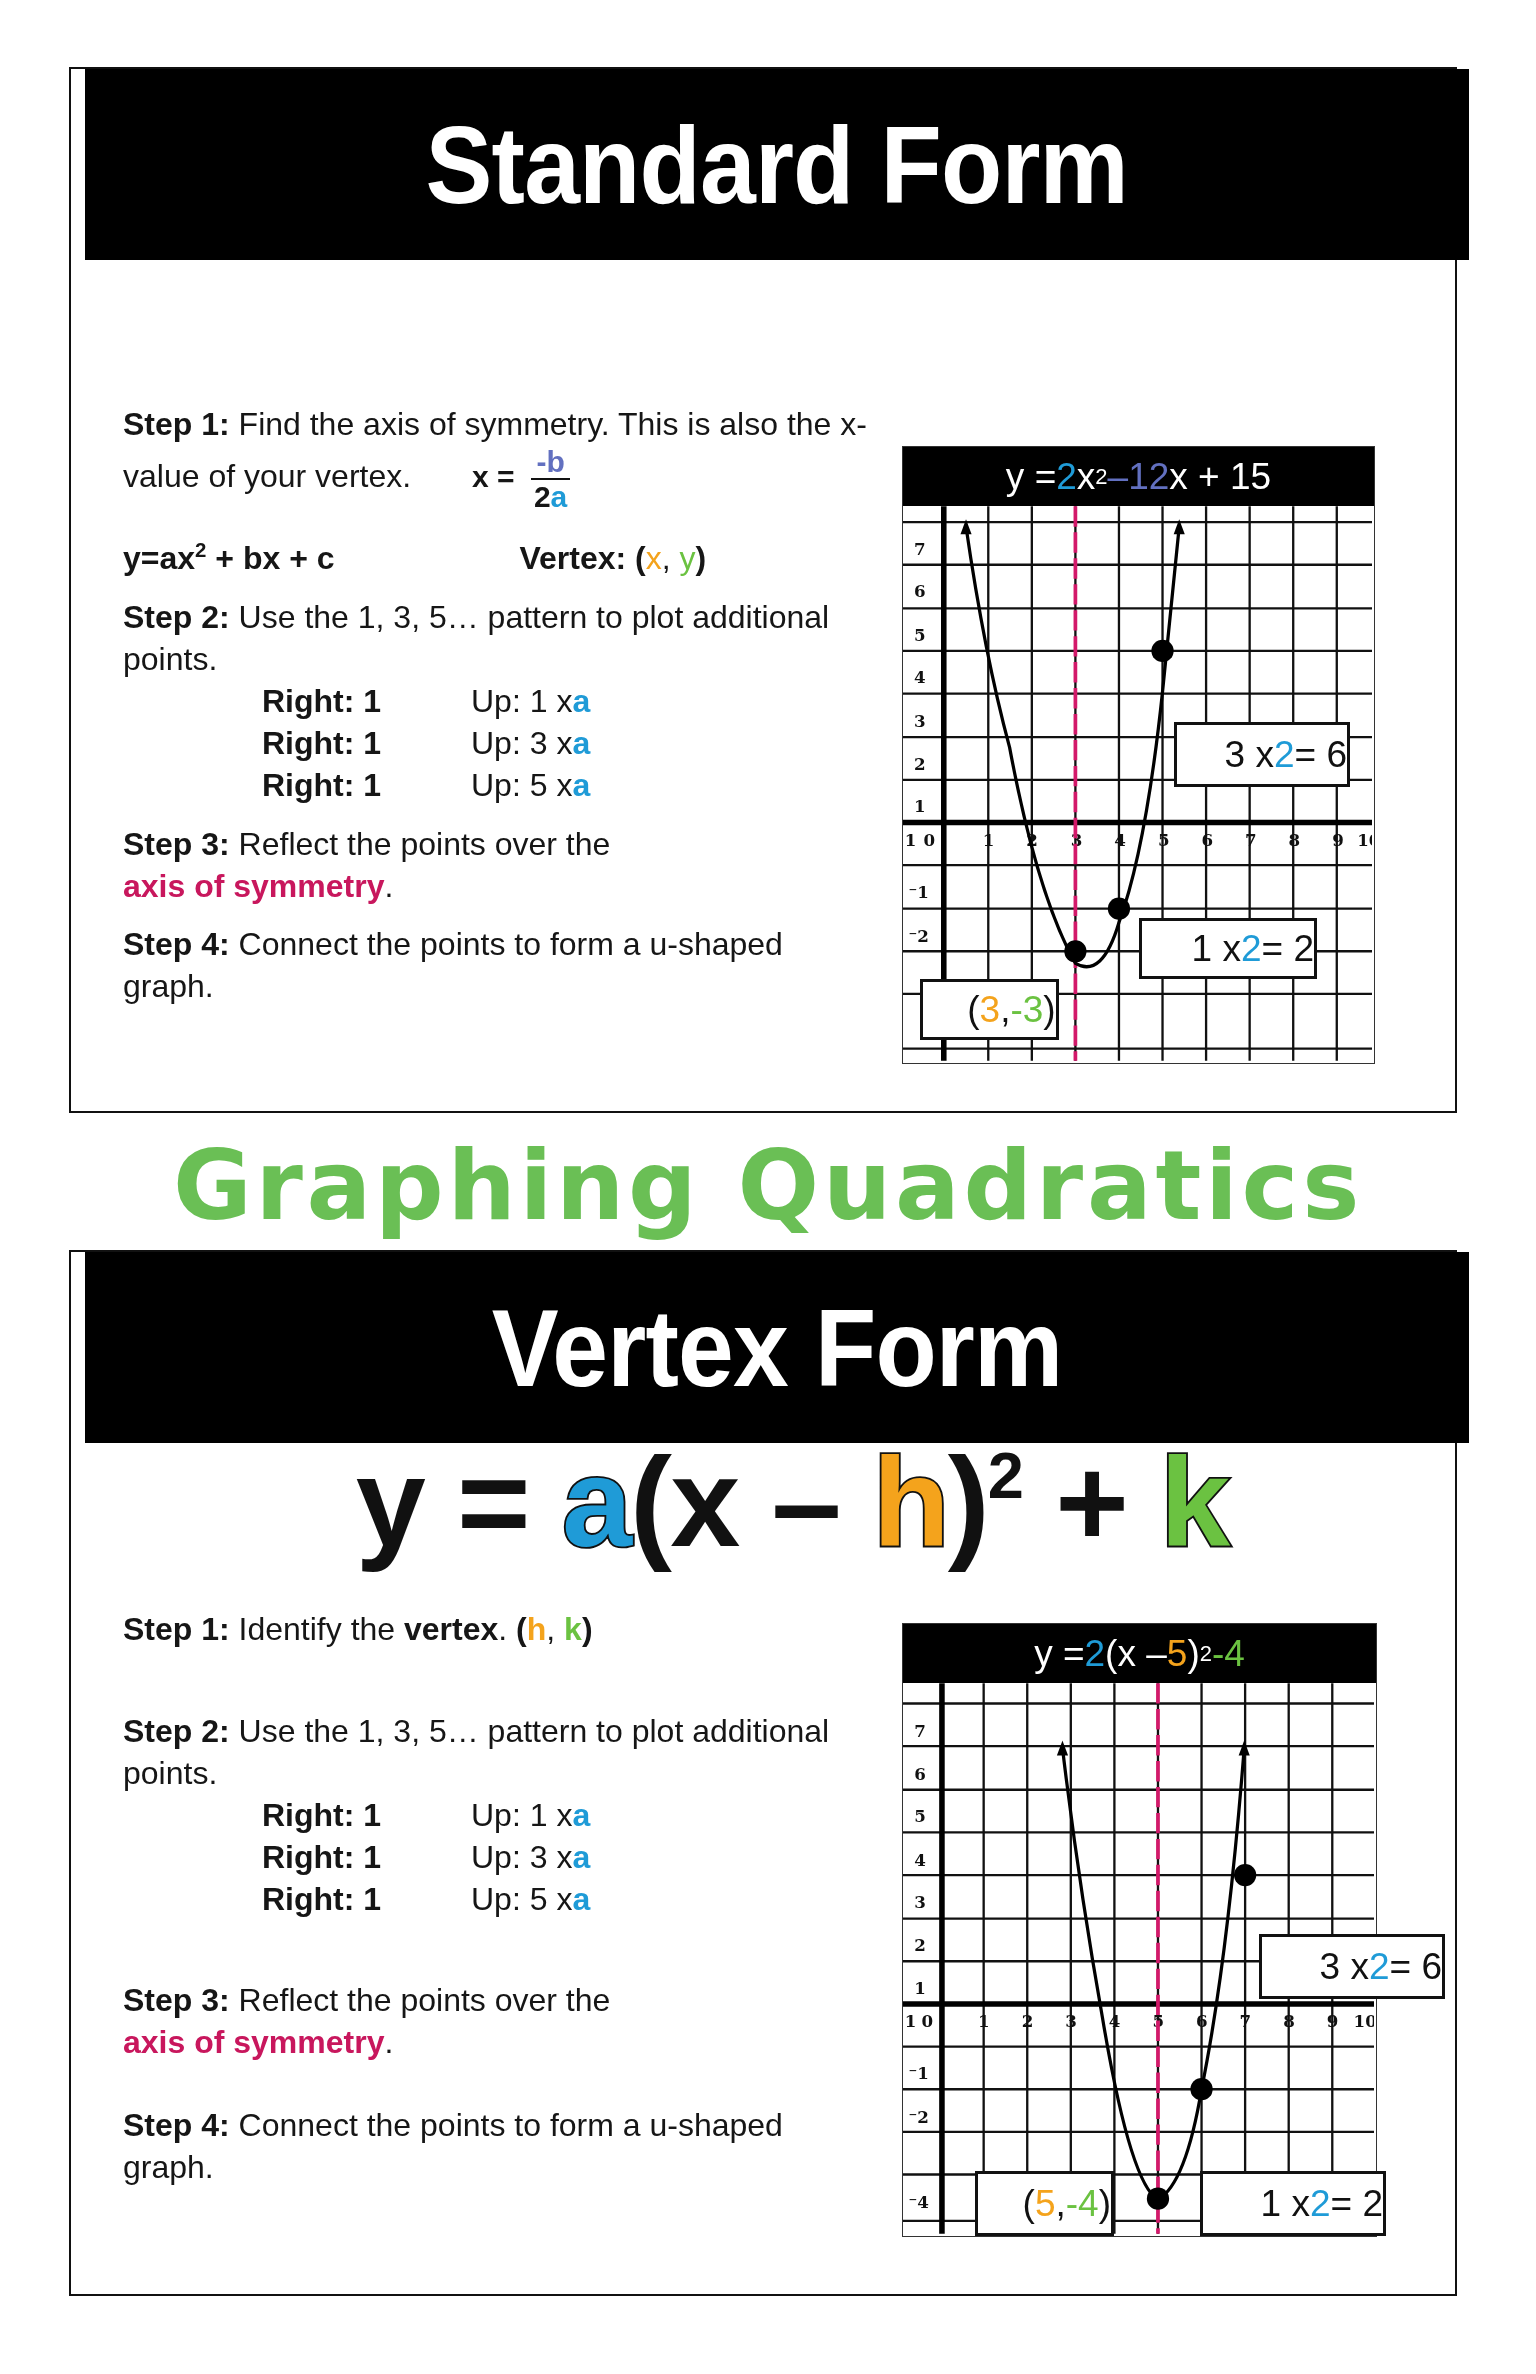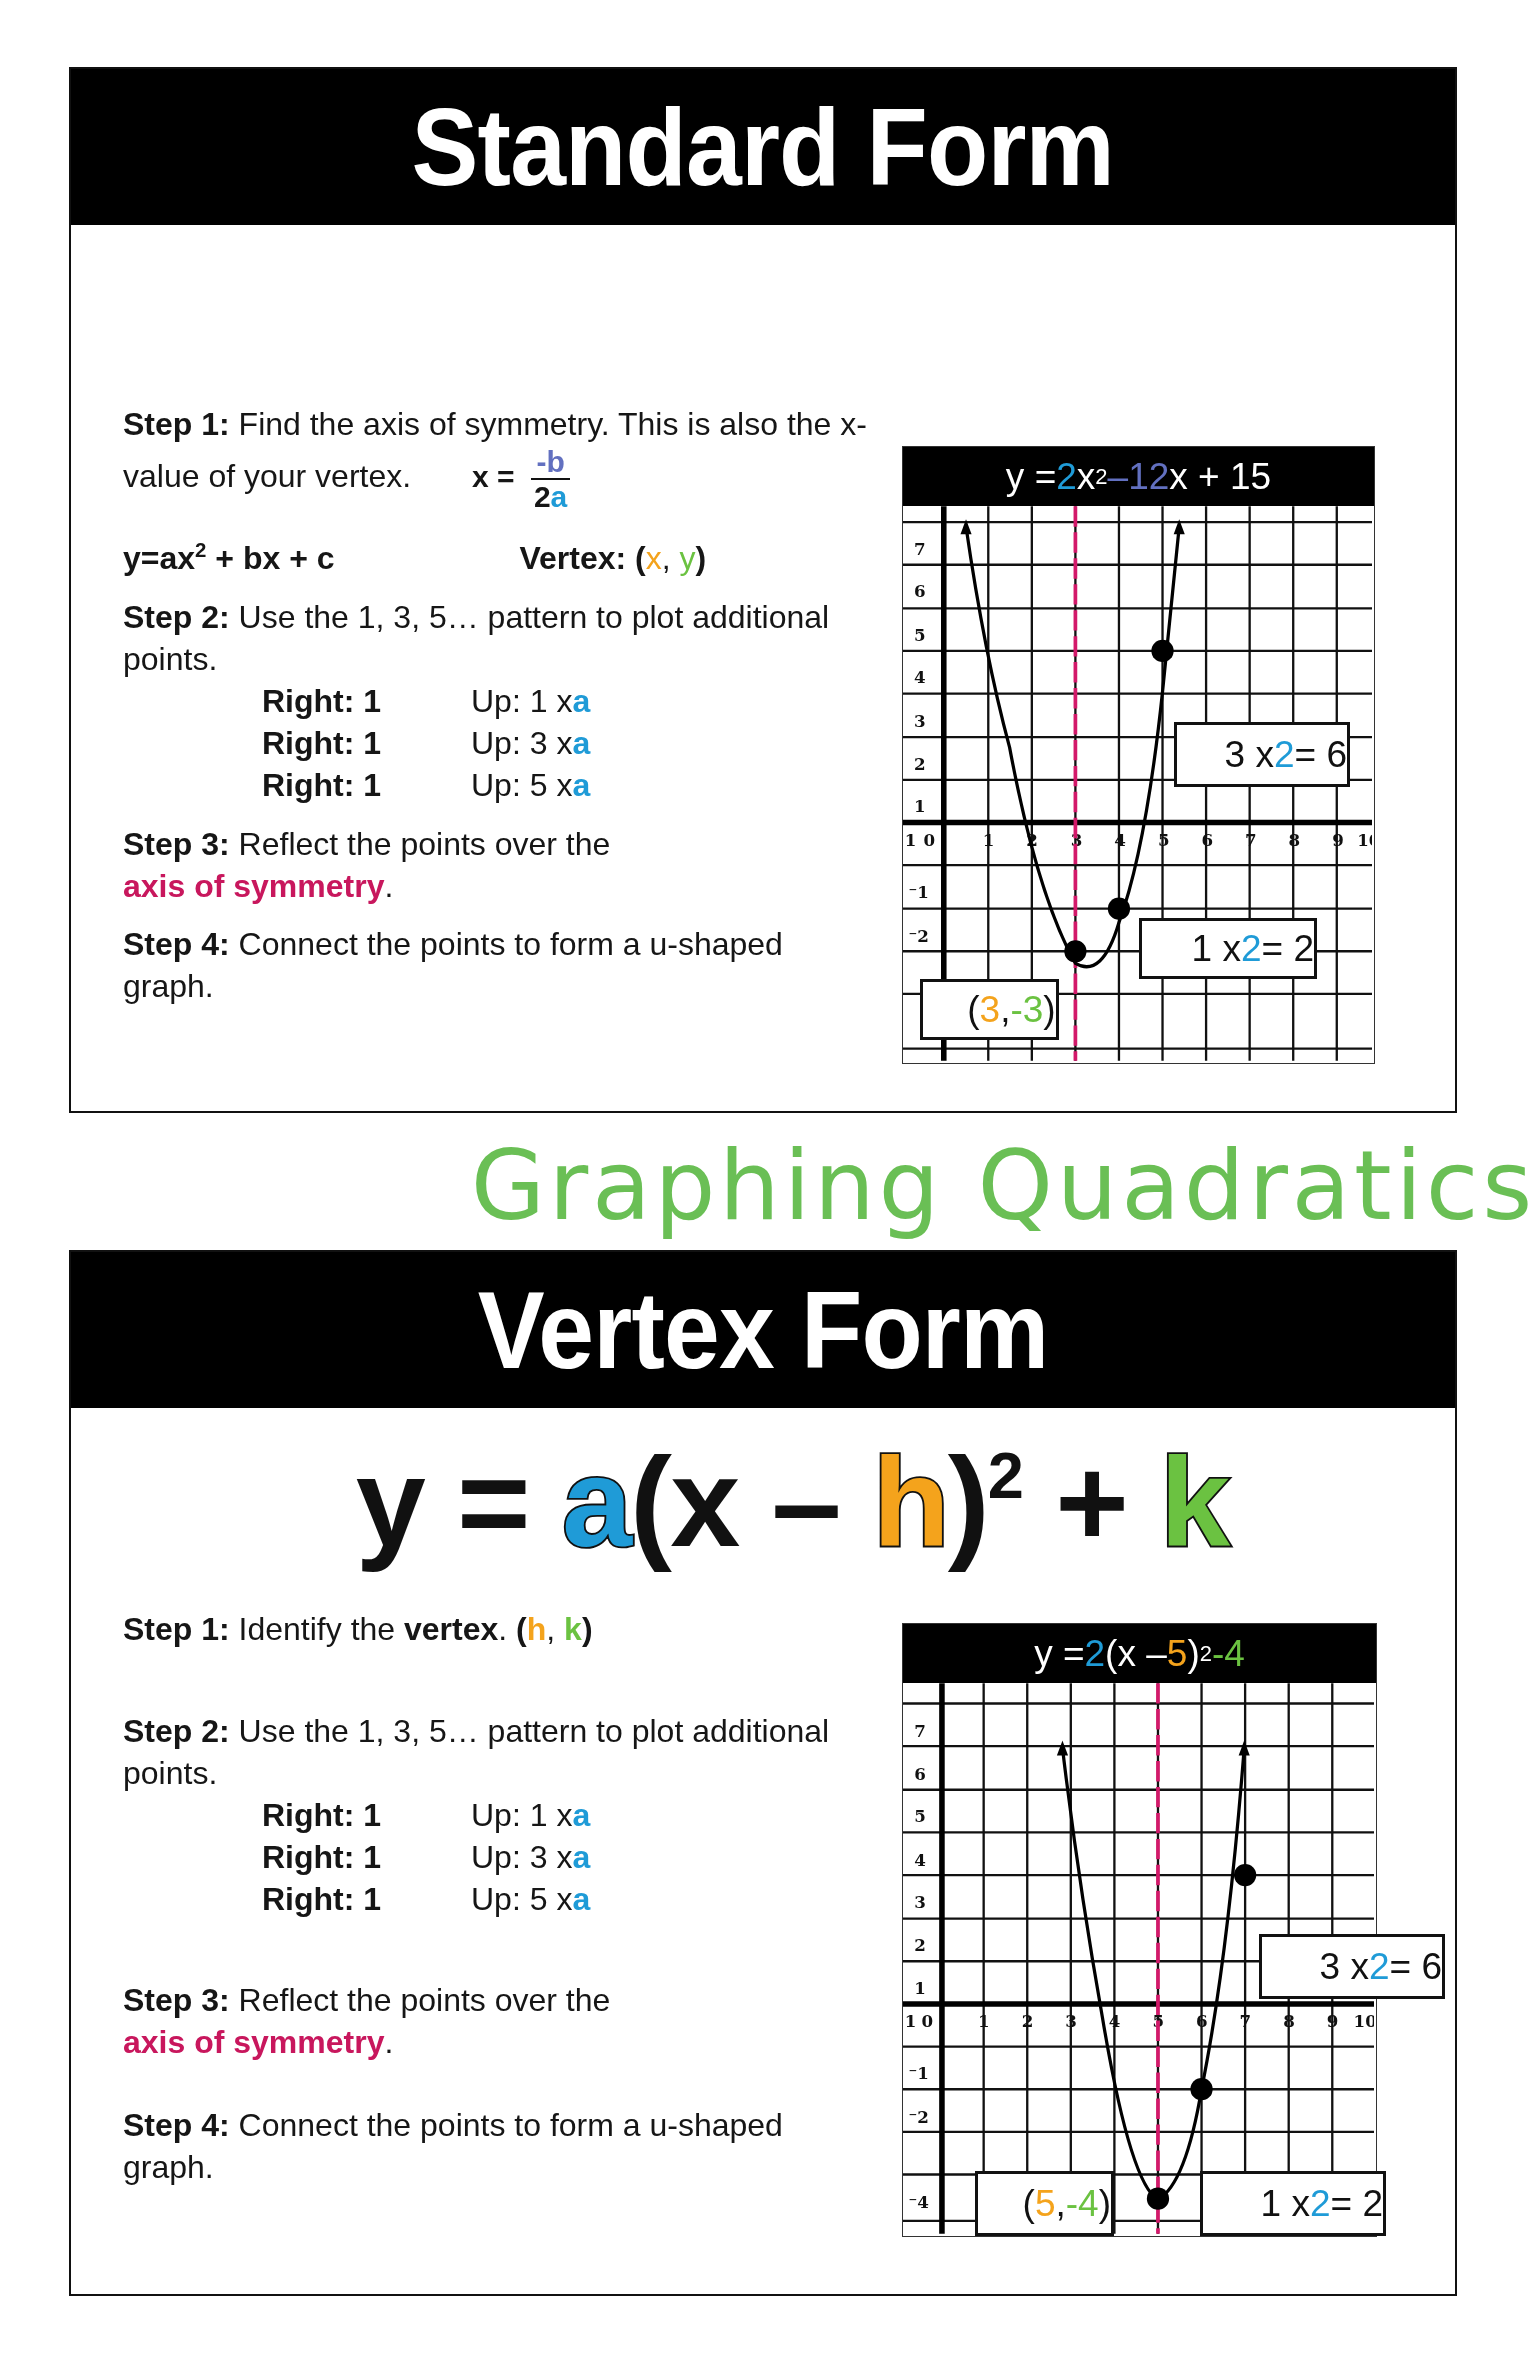--- a/index.html
+++ b/index.html
@@ -3,21 +3,21 @@
 <meta charset="utf-8">
 <style>
   * { box-sizing: border-box; margin: 0; padding: 0; }
   html, body { width: 1536px; height: 2375px; background: #ffffff; overflow: hidden; }
   body { position: relative; font-family: "Liberation Sans", "DejaVu Sans", sans-serif; color: #111; }
 
   .card { position: absolute; left: 69px; width: 1388px; border: 2.8px solid #111; background: #fff; }
   .card.standard { top: 67px; height: 1046px; }
   .card.vertex { top: 1250px; height: 1046px; }
 
-  .card-header { position: absolute; left: 0; top: 0; width: 100%; height: 156px; background: #000;
+  .card-header { position: absolute; left: 14px; top: 0; width: 100%; height: 191px; background: #000;
     display: flex; align-items: center; justify-content: center; }
   .card-header h1 { color: #fff; font-family: "Liberation Sans", "DejaVu Sans", sans-serif;
     font-weight: bold; font-size: 109px; letter-spacing: -0.9px; transform: scaleX(0.92); }
 
   .formula { position: absolute; left: 0; width: 100%; text-align: center;
     font-weight: bold; font-size: 126px; line-height: 1; white-space: nowrap;
     font-family: "Liberation Sans", "DejaVu Sans", sans-serif; letter-spacing: -1.9px; }
   .standard .formula { top: 186px; }
   .vertex .formula { top: 188px; margin-left: 29px; }
   .formula .stroke { -webkit-text-stroke: 3.7px #111; paint-order: stroke fill; }
@@ -43,22 +43,22 @@
   .standard .graph { left: 831px; top: 377px; width: 473px; height: 618px; }
   .vertex .graph { left: 831px; top: 371px; width: 475px; height: 614px; }
   .graph-title { position: absolute; left: 0; top: 0; width: 100%; height: 59px; background: #000;
     color: #fff; font-size: 37px; display: flex; align-items: center; justify-content: center; white-space: nowrap; }
   .graph-title sup { font-size: 22px; vertical-align: 15px; }
   .graph svg { position: absolute; left: 0; top: 59px; }
 
   .callout { position: absolute; background: #fff; border: 3.7px solid #111; font-weight: normal;
     font-size: 37px; display: flex; align-items: center; justify-content: flex-end; white-space: nowrap; }
 
-  .banner { position: absolute; left: 0; width: 100%; top: 1130px; text-align: right;
-    color: #6abf55; font-weight: normal; font-size: 96px; letter-spacing: 3.7px;
+  .banner { position: absolute; left: 0; width: 100%; top: 1130px; text-align: center;
+    color: #6abf55; font-weight: bold; font-size: 96px; letter-spacing: 3.7px;
     font-family: "DejaVu Sans", sans-serif; }
 </style>
 </head>
 <body>
 
 <div class="card standard">
   <div class="card-header">
     <h1>Standard Form</h1>
   </div>
 

